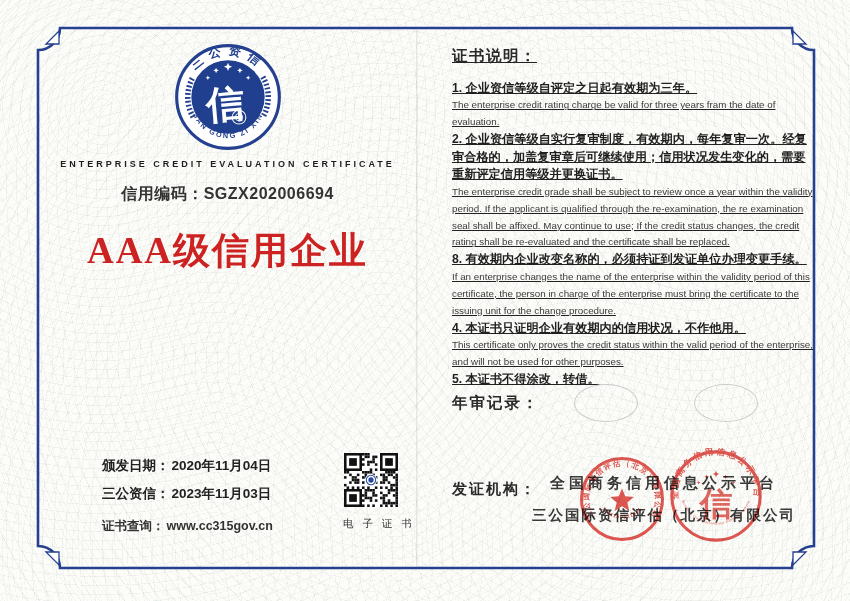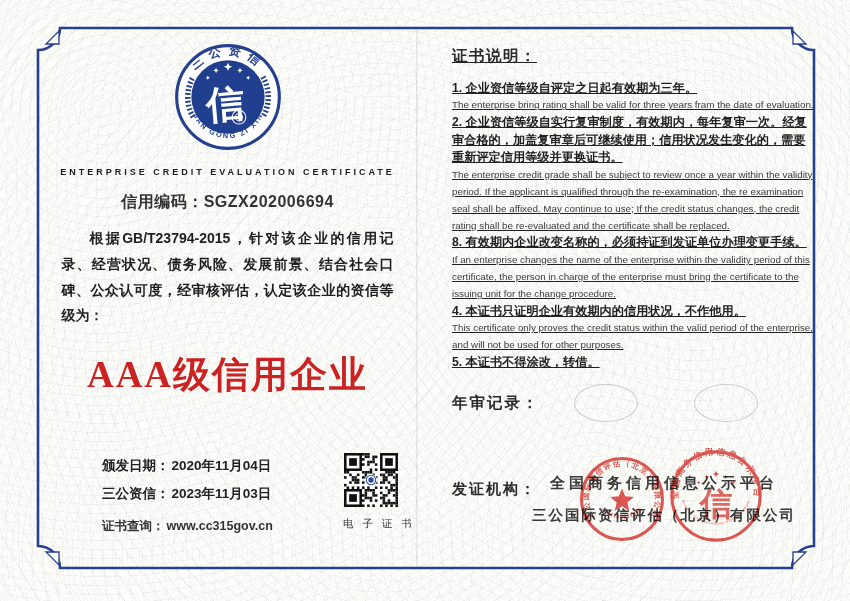--- a/index.html
+++ b/index.html
@@ -14,21 +14,21 @@
       repeating-radial-gradient(circle at 25% 92%, rgba(140,145,150,.08) 0 .8px, transparent .8px 10px);}
   .border-svg{position:absolute;left:0;top:0;}
   .seam{position:absolute;left:416px;top:30px;width:2px;height:537px;
         background:linear-gradient(to right, rgba(60,60,70,.14), rgba(60,60,70,.02));}
 
   
   .page-left{position:absolute;left:38px;top:28px;width:379px;height:540px;text-align:center;}
   .logo-wrap{margin-top:14px;}
   .title{font-family:"Liberation Serif","DejaVu Serif",serif;font-size:31px;font-weight:bold;
          letter-spacing:9px;color:#101010;margin-top:6px;white-space:nowrap;}
-  .title-en{font-size:9px;font-weight:bold;letter-spacing:3px;color:#1d1d1d;margin-top:11px;white-space:nowrap;}
+  .title-en{font-size:9px;font-weight:bold;letter-spacing:3px;color:#1d1d1d;margin-top:3px;white-space:nowrap;}
   .code-line{font-size:16px;font-weight:bold;color:#333;letter-spacing:.5px;margin-top:15px;}
   .company{font-size:23px;font-weight:bold;color:#d8261d;letter-spacing:1.5px;margin-top:9px;white-space:nowrap;}
   .social-line{font-size:13px;font-weight:bold;color:#333;letter-spacing:1.6px;margin-top:12px;white-space:nowrap;}
   .body-par{width:332px;margin:13px auto 0;font-size:14px;font-weight:bold;line-height:1.84;
             text-align:justify;text-indent:2em;color:#1e1e1e;}
   .rating{font-family:"Liberation Serif","DejaVu Serif",serif;font-size:37px;font-weight:bold;
           color:#cc2222;letter-spacing:2px;margin-top:21px;white-space:nowrap;}
   .issue-block{position:absolute;left:64px;top:429px;text-align:left;}
   .issue-row{font-size:13.5px;font-weight:bold;color:#222;margin-bottom:10px;white-space:nowrap;}
   .issue-row.query{margin-top:15px;font-size:12.5px;color:#333;}
@@ -105,21 +105,20 @@
     </div>
 
     <div class="title-en">ENTERPRISE CREDIT EVALUATION CERTIFICATE</div>
 
     <div class="code-line">
       <span>信用编码：</span><span>SGZX202006694</span>
     </div>
 
 
 
-    <p class="body-par">根据GB/T23794-2015，针对该企业的信用记录、经营状况、债务风险、发展前景、结合社会口碑、公众认可度，经审核评估，认定该企业的资信等级为：</p>
 
     <div class="rating">AAA级信用企业</div>
 
     <div class="issue-block">
       <div class="issue-row">
         <span>颁发日期：</span><span class="val">2020年11月04日</span>
       </div>
       <div class="issue-row">
         <span>三公资信：</span><span class="val">2023年11月03日</span>
       </div>
@@ -274,21 +273,21 @@
       </svg>
       <div class="qr-caption">电 子 证 书</div>
     </div>
   </div>
 
   <div class="page-right">
     <div class="r-inner">
       <div class="r-heading">证书说明：</div>
       <div class="terms">
         <div class="term-zh">1. 企业资信等级自评定之日起有效期为三年。</div>
-        <div class="term-en">The enterprise bring rating shall be valid for three years fram the date of evaluation.</div>
+        <div class="term-en">The enterprise credit rating charge be valid for three years fram the date of evaluation.</div>
         <div class="term-zh">2. 企业资信等级自实行复审制度，有效期内，每年复审一次。经复审合格的，加盖复审章后可继续使用；信用状况发生变化的，需要重新评定信用等级并更换证书。</div>
         <div class="term-en">The enterprise credit grade shall be subject to review once a year within the validity period. If the applicant is qualified through the re-examination, the re examination seal shall be affixed. May continue to use; If the credit status changes, the credit rating shall be re-evaluated and the certificate shall be replaced.</div>
         <div class="term-zh">8. 有效期内企业改变名称的，必须持证到发证单位办理变更手续。</div>
         <div class="term-en">If an enterprise changes the name of the enterprise within the validity period of this certificate, the person in charge of the enterprise must bring the certificate to the issuing unit for the change procedure.</div>
         <div class="term-zh">4. 本证书只证明企业有效期内的信用状况，不作他用。</div>
         <div class="term-en">This certificate only proves the credit status within the valid period of the enterprise, and will not be used for other purposes.</div>
         <div class="term-zh">5. 本证书不得涂改，转借。</div>
       </div>
     </div>
 

